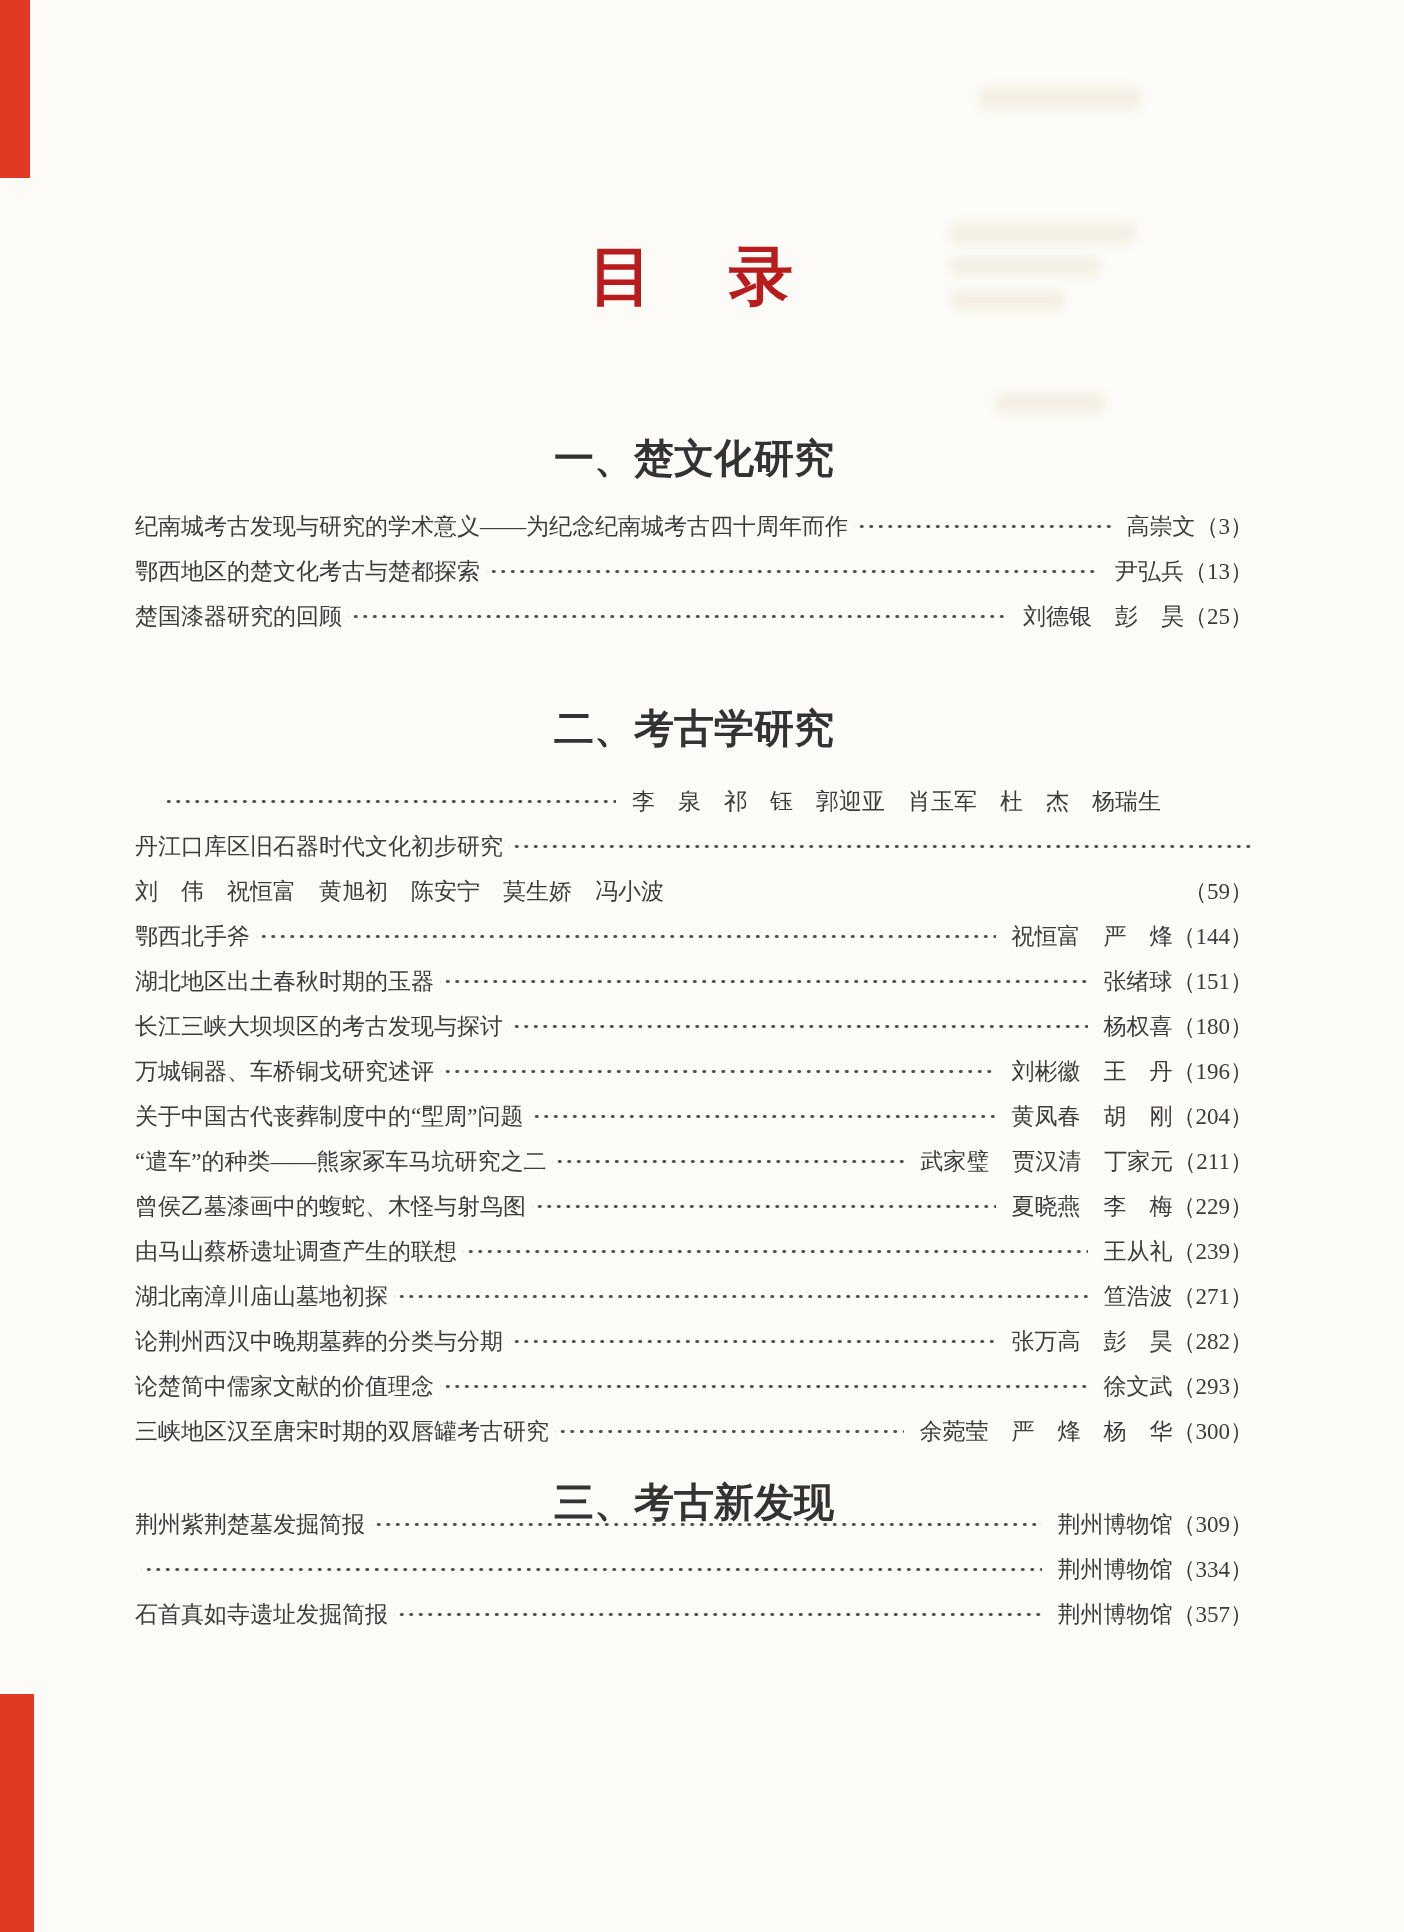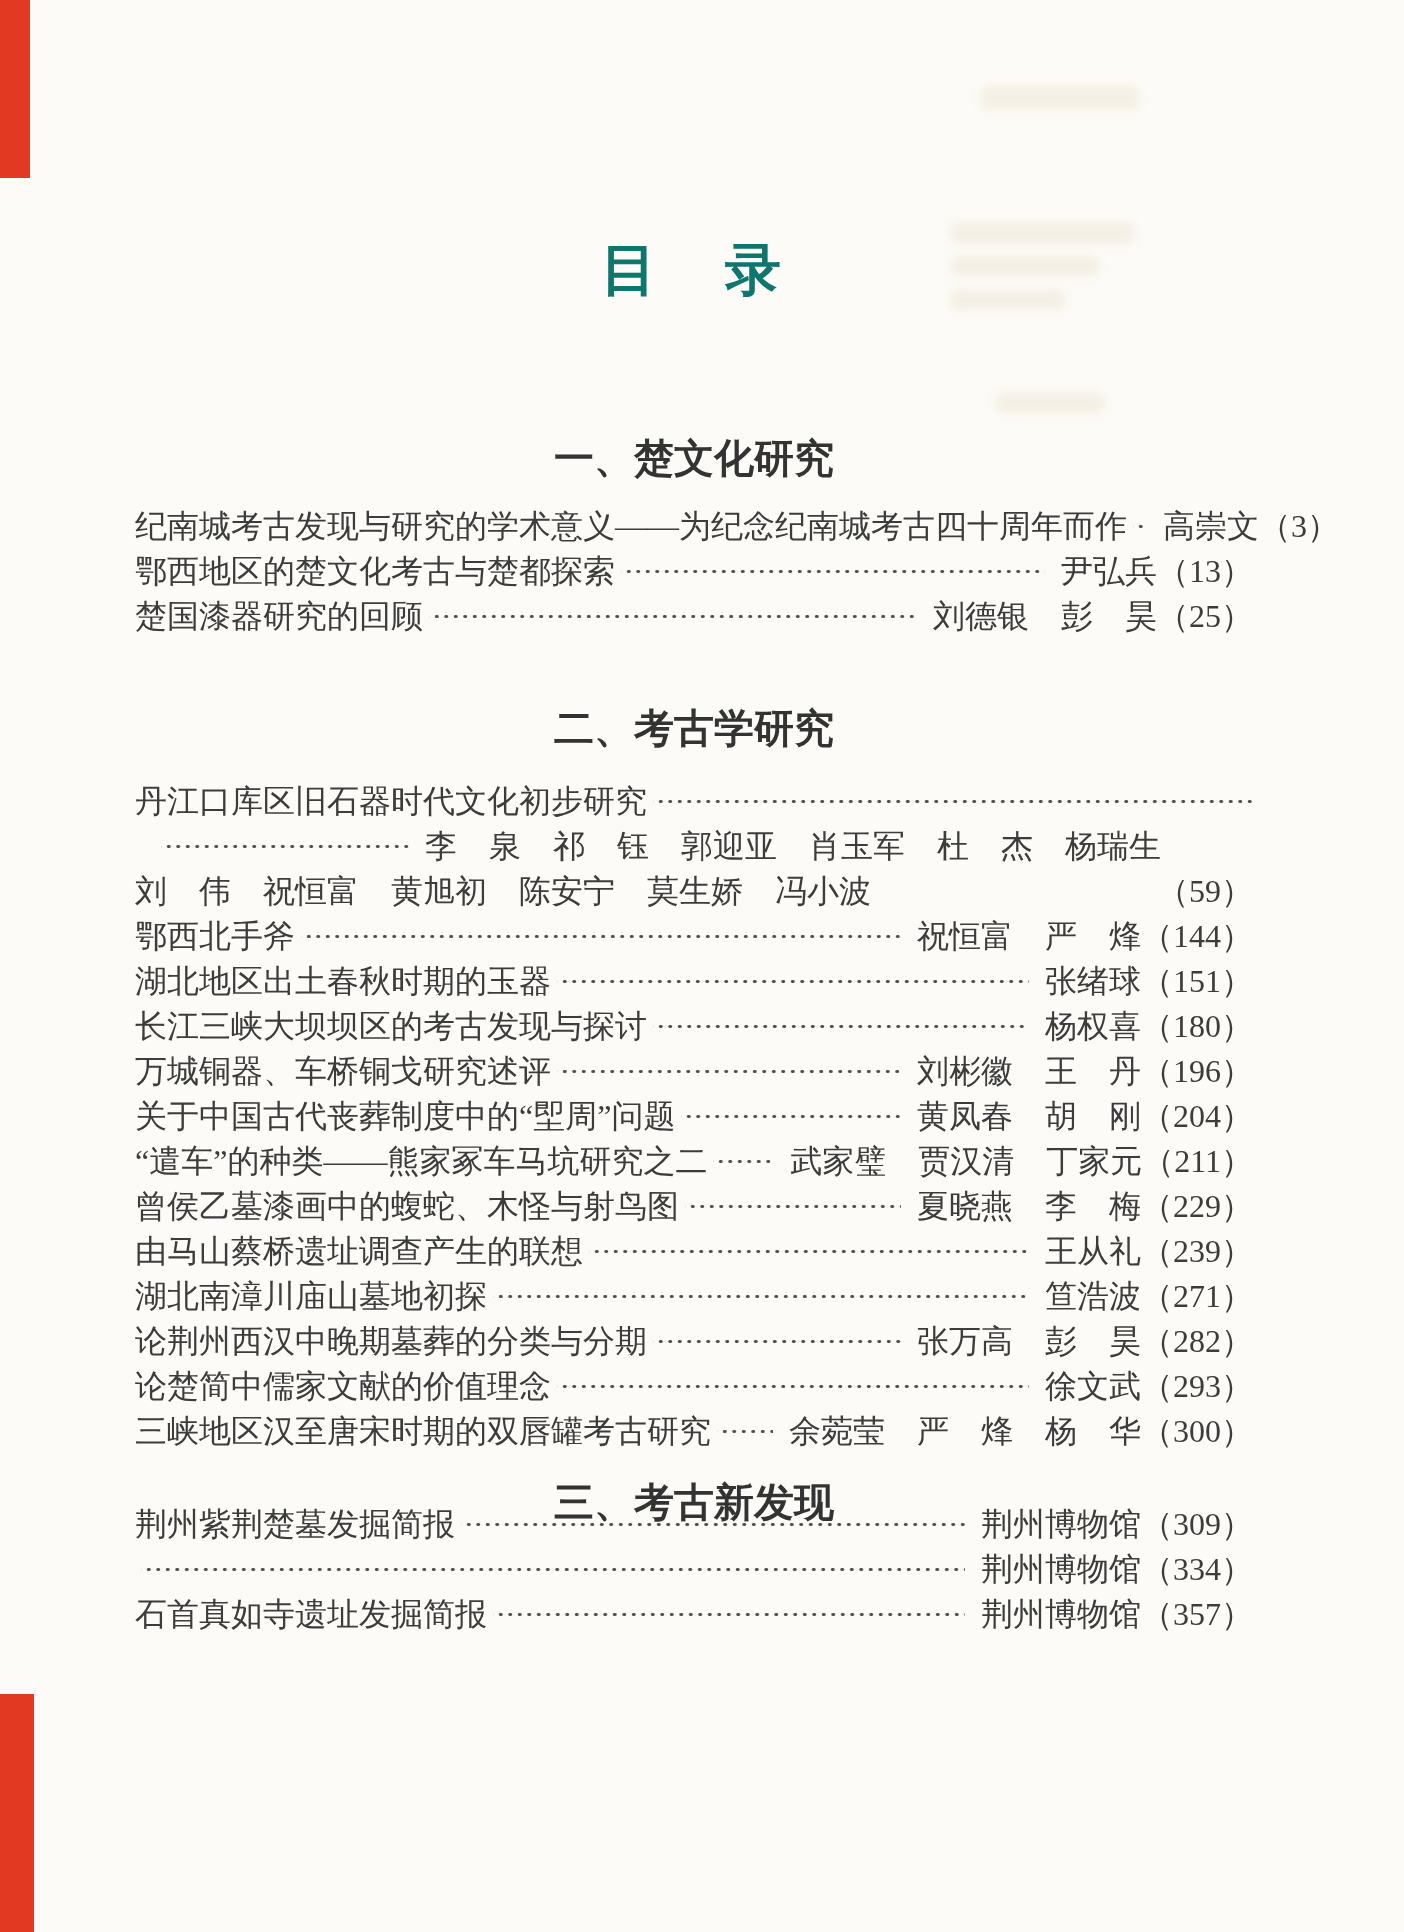--- a/index.html
+++ b/index.html
@@ -20,38 +20,38 @@
   .sm1{left:980px;top:86px;width:160px;height:24px;}
   .sm2{left:950px;top:222px;width:185px;height:22px;}
   .sm3{left:950px;top:256px;width:150px;height:20px;}
   .sm4{left:950px;top:290px;width:115px;height:20px;}
   .sm5{left:995px;top:393px;width:110px;height:20px;}
 
   .content{position:absolute;left:135px;top:0;width:1118px;height:1932px;}
   .doc-title{
     position:absolute;top:233px;left:0;width:100%;
     text-align:center;
-    font-size:56px;font-weight:700;letter-spacing:6px;
-    color:#0f766e;
+    font-size:64px;font-weight:700;letter-spacing:6px;
+    color:#b91c1c;
   }
   .sec-h{
     position:absolute;left:0;width:100%;
     text-align:center;
     font-family:"Liberation Sans","DejaVu Sans",sans-serif;
     font-weight:700;font-size:40px;line-height:40px;color:#333;
     margin:0;
   }
   .rows{position:absolute;left:0;width:100%;}
   #sec-0 .sec-h{top:438px;}  #sec-0 .rows{top:504px;}
   #sec-1 .sec-h{top:708px;}  #sec-1 .rows{top:779px;}
   #sec-2 .sec-h{top:1482px;} #sec-2 .rows{top:1502px;text-align:center;}
 
   .row{
     display:flex;align-items:stretch;
-    height:45px;font-size:32px;line-height:45px;
+    height:45px;font-size:23px;line-height:45px;
     white-space:nowrap;
   }
   .row .t{flex:0 0 auto;}
   .row .leader{
     flex:1 1 auto;min-width:14px;
     background-image:radial-gradient(circle,#4e4e4e 1.6px,transparent 1.9px);
     background-size:9.5px 45px;
     background-repeat:repeat-x;
     background-position:3px center;
     margin:0 16px 0 6px;
@@ -97,29 +97,29 @@
     <span class="t">楚国漆器研究的回顾</span>
     <span class="leader"></span>
     <span class="a">刘德银　彭　昊</span>
     <span class="p">（25）</span>
   </div>
           </div>
   </section>
         <section id="sec-1">
     <h2 class="sec-h">二、考古学研究</h2>
     <div class="rows">
+            <div class="row indent">
+
+    <span class="leader"></span>
+    <span class="a">李　泉　祁　钰　郭迎亚　肖玉军　杜　杰　杨瑞生</span>
+
+  </div>
             <div class="row no-authors">
     <span class="t">丹江口库区旧石器时代文化初步研究</span>
     <span class="leader"></span>
-
-  </div>
-            <div class="row indent">
-
-    <span class="leader"></span>
-    <span class="a">李　泉　祁　钰　郭迎亚　肖玉军　杜　杰　杨瑞生</span>
 
   </div>
             <div class="row align-right">
 
     <span class="a">刘　伟　祝恒富　黄旭初　陈安宁　莫生娇　冯小波</span>
     <span class="p">（59）</span>
   </div>
             <div class="row">
     <span class="t">鄂西北手斧</span>
     <span class="leader"></span>

